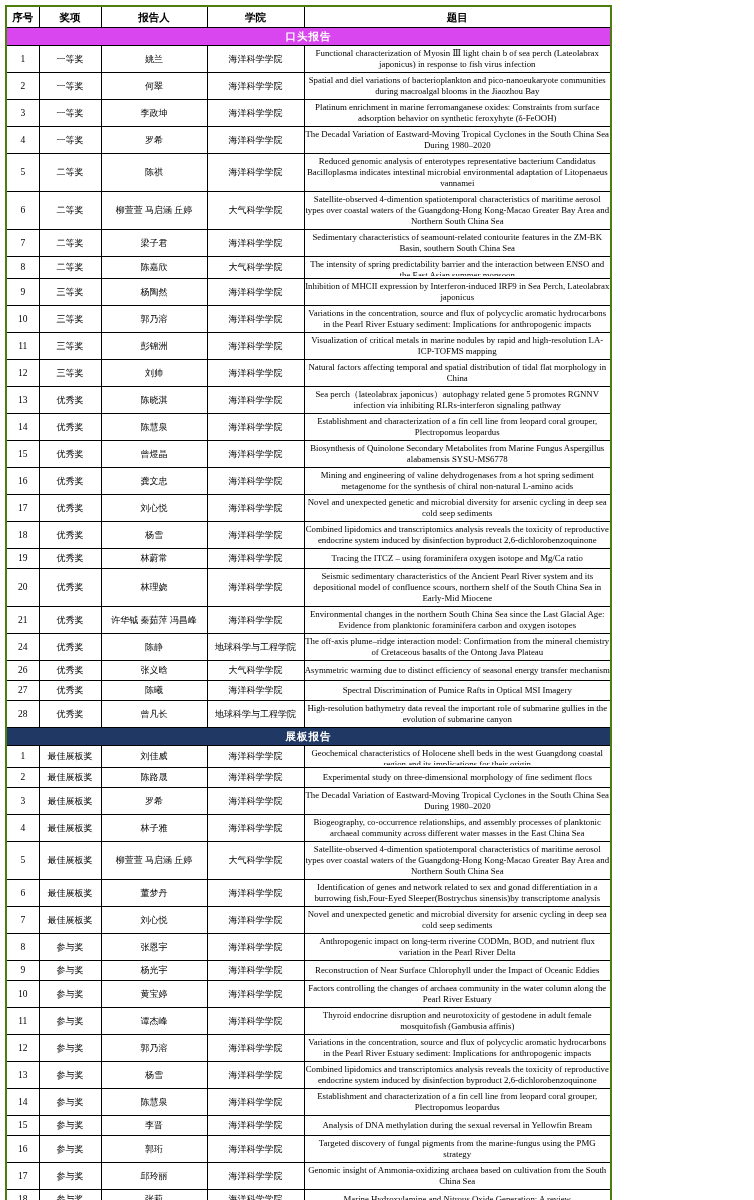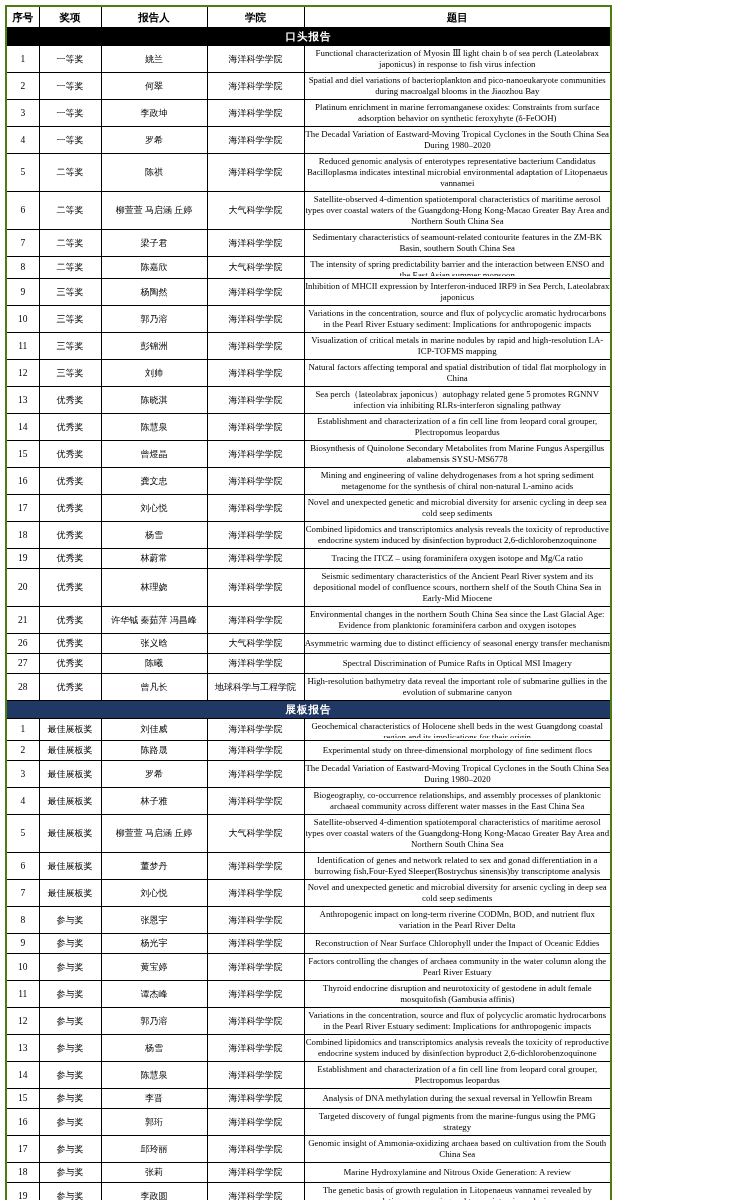--- a/index.html
+++ b/index.html
@@ -35,21 +35,21 @@
     <tr>
       <th>序号</th>
       <th>奖项</th>
       <th>报告人</th>
       <th>学院</th>
       <th>题目</th>
     </tr>
   </thead>
   <tbody>
   <tr class="banner-row">
-    <td colspan="5" style="background: #000000; color: rgb(255, 255, 255);">口头报告</td>
+    <td colspan="5" style="background: #d946ef; color: rgb(255, 255, 255);">口头报告</td>
   </tr>
 
   <tr>
     <td class="num">1</td>
     <td class="award">一等奖</td>
     <td class="presenter">姚兰</td>
     <td class="college">海洋科学学院</td>
     <td class="title">
           <div>Functional characterization of Myosin Ⅲ light chain b of sea perch (Lateolabrax japonicus) in response to fish virus infection</div>
         </td>
@@ -250,20 +250,29 @@
     <td class="award">优秀奖</td>
     <td class="presenter">许华钺 秦茹萍 冯昌峰</td>
     <td class="college">海洋科学学院</td>
     <td class="title">
           <div>Environmental changes in the northern South China Sea since the Last Glacial Age: Evidence from planktonic foraminifera carbon and oxygen isotopes</div>
         </td>
   </tr>
 
 
 
+  <tr>
+    <td class="num">24</td>
+    <td class="award">优秀奖</td>
+    <td class="presenter">陈静</td>
+    <td class="college">地球科学与工程学院</td>
+    <td class="title">
+          <div>The off-axis plume–ridge interaction model: Confirmation from the mineral chemistry of Cretaceous basalts of the Ontong Java Plateau</div>
+        </td>
+  </tr>
 
 
   <tr>
     <td class="num">26</td>
     <td class="award">优秀奖</td>
     <td class="presenter">张义晗</td>
     <td class="college">大气科学学院</td>
     <td class="title">
           <div>Asymmetric warming due to distinct efficiency of seasonal energy transfer mechanism</div>
         </td>

